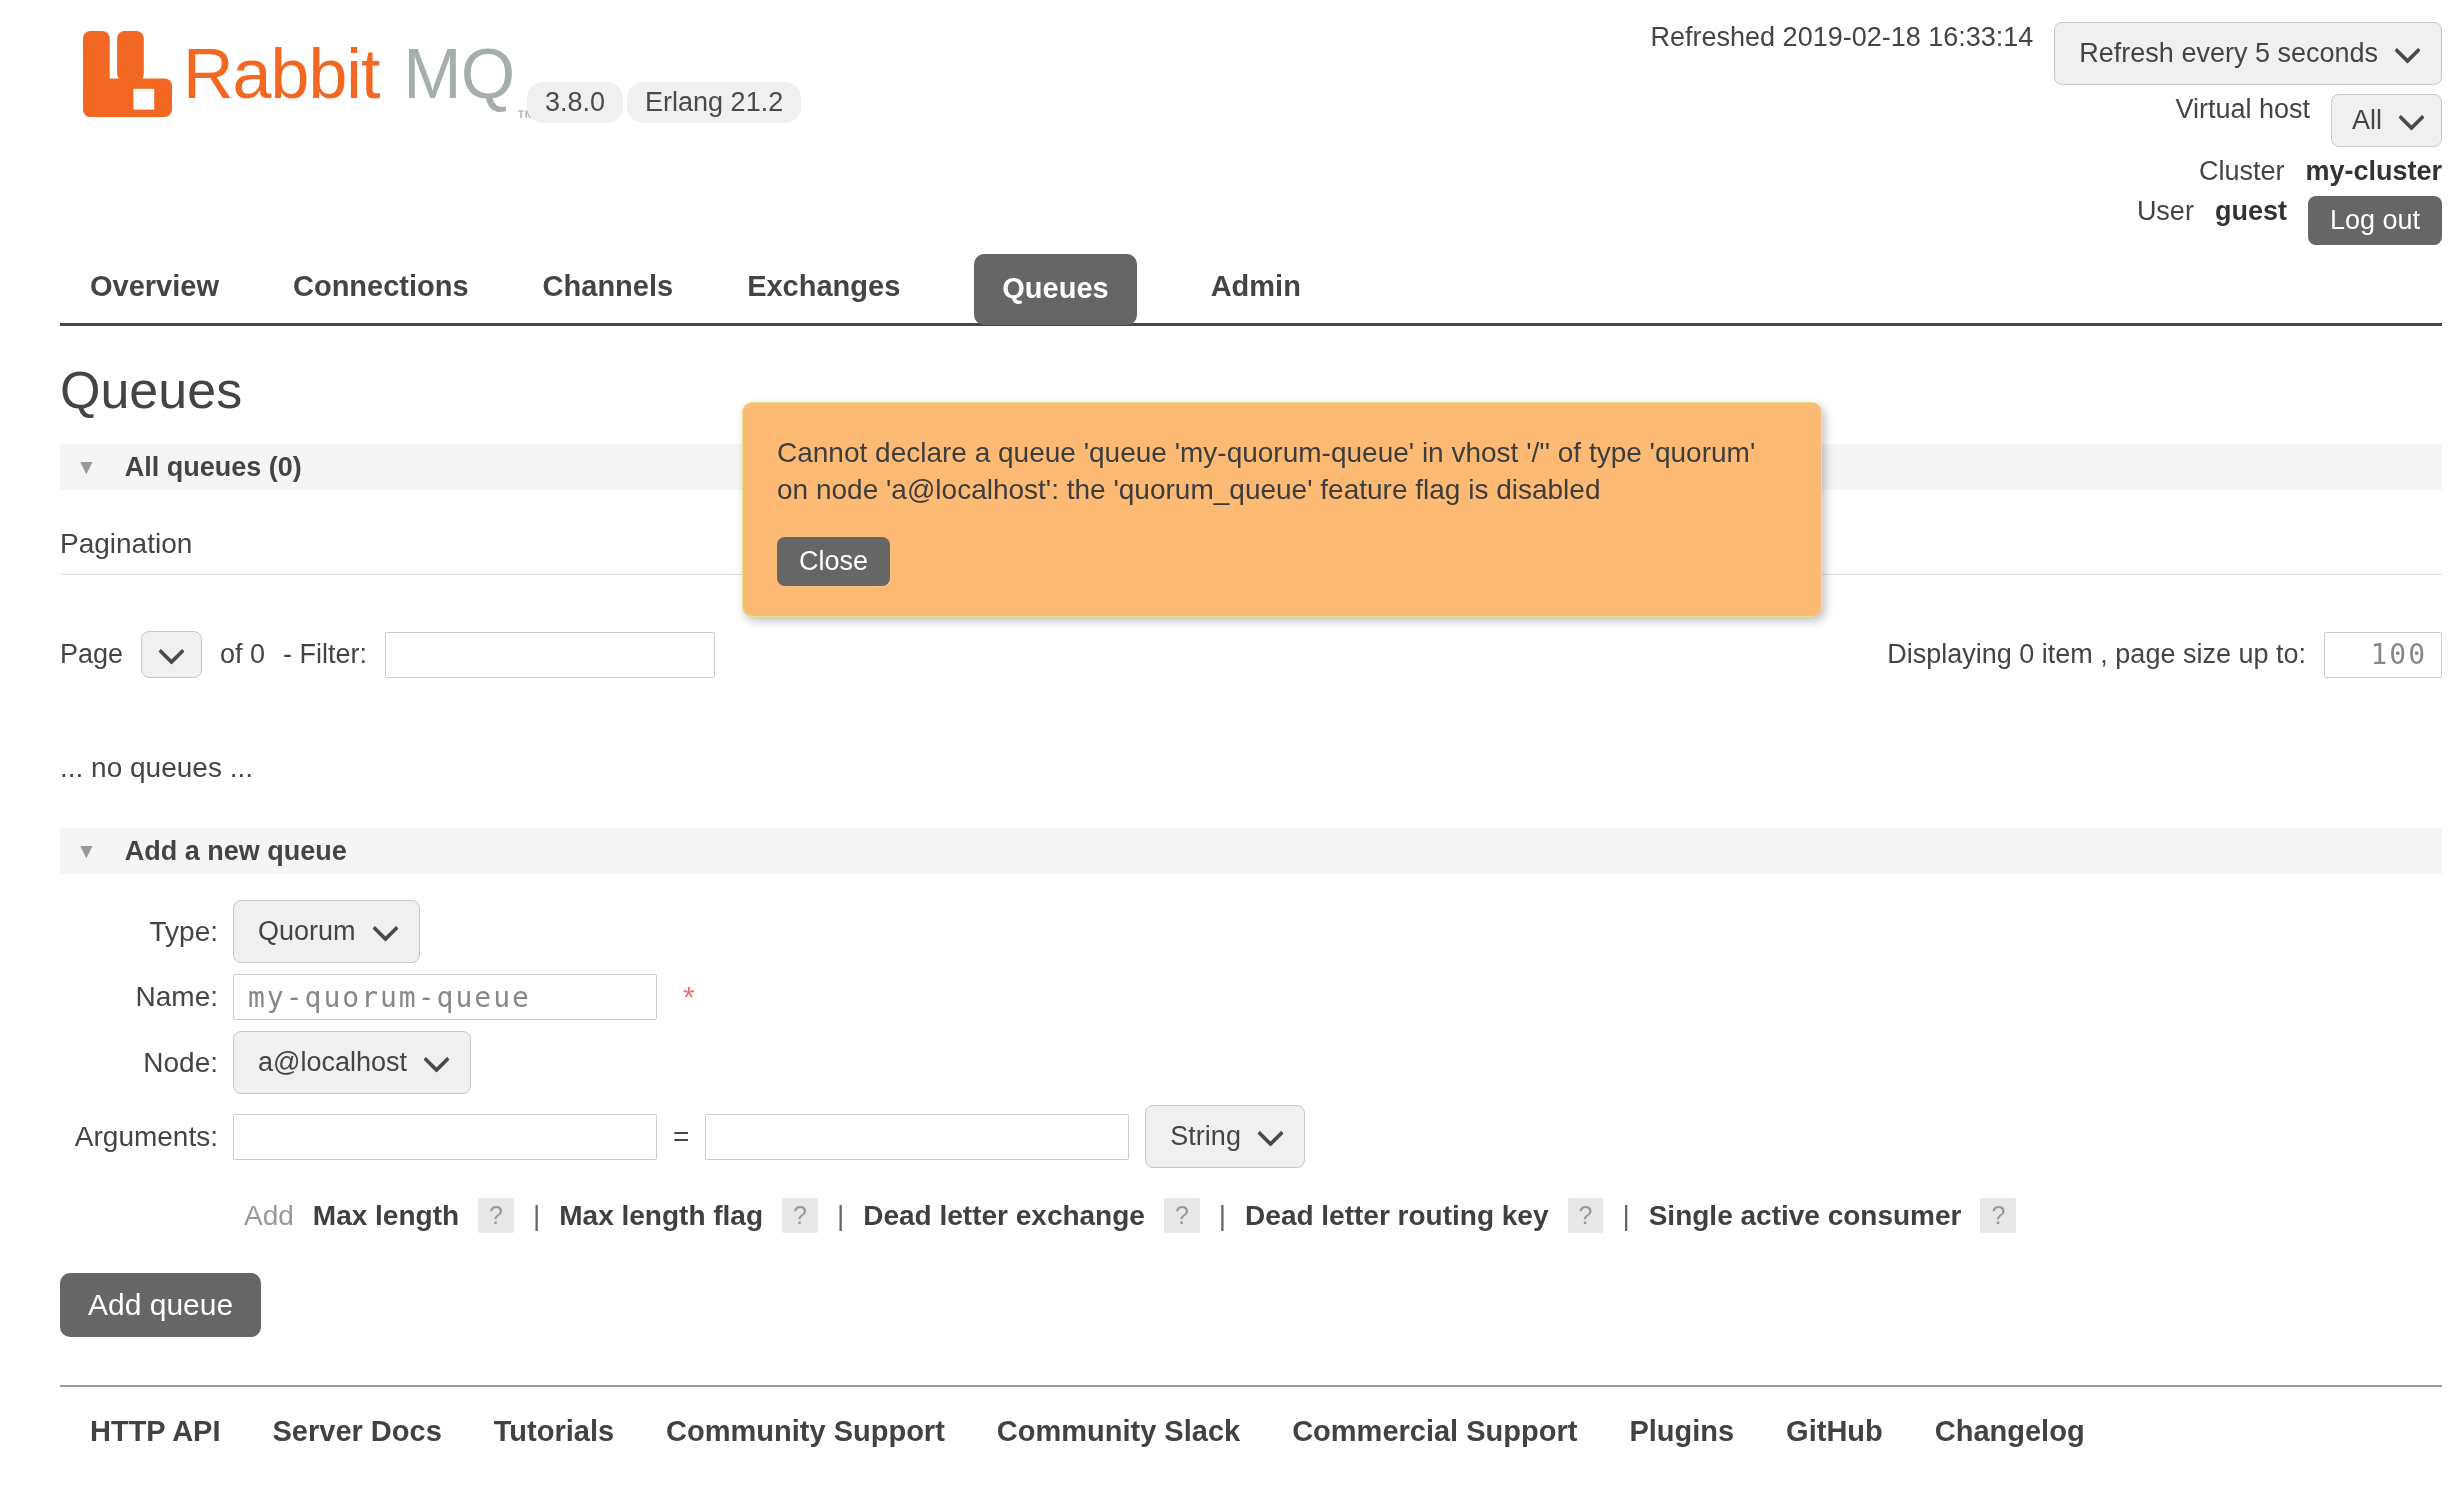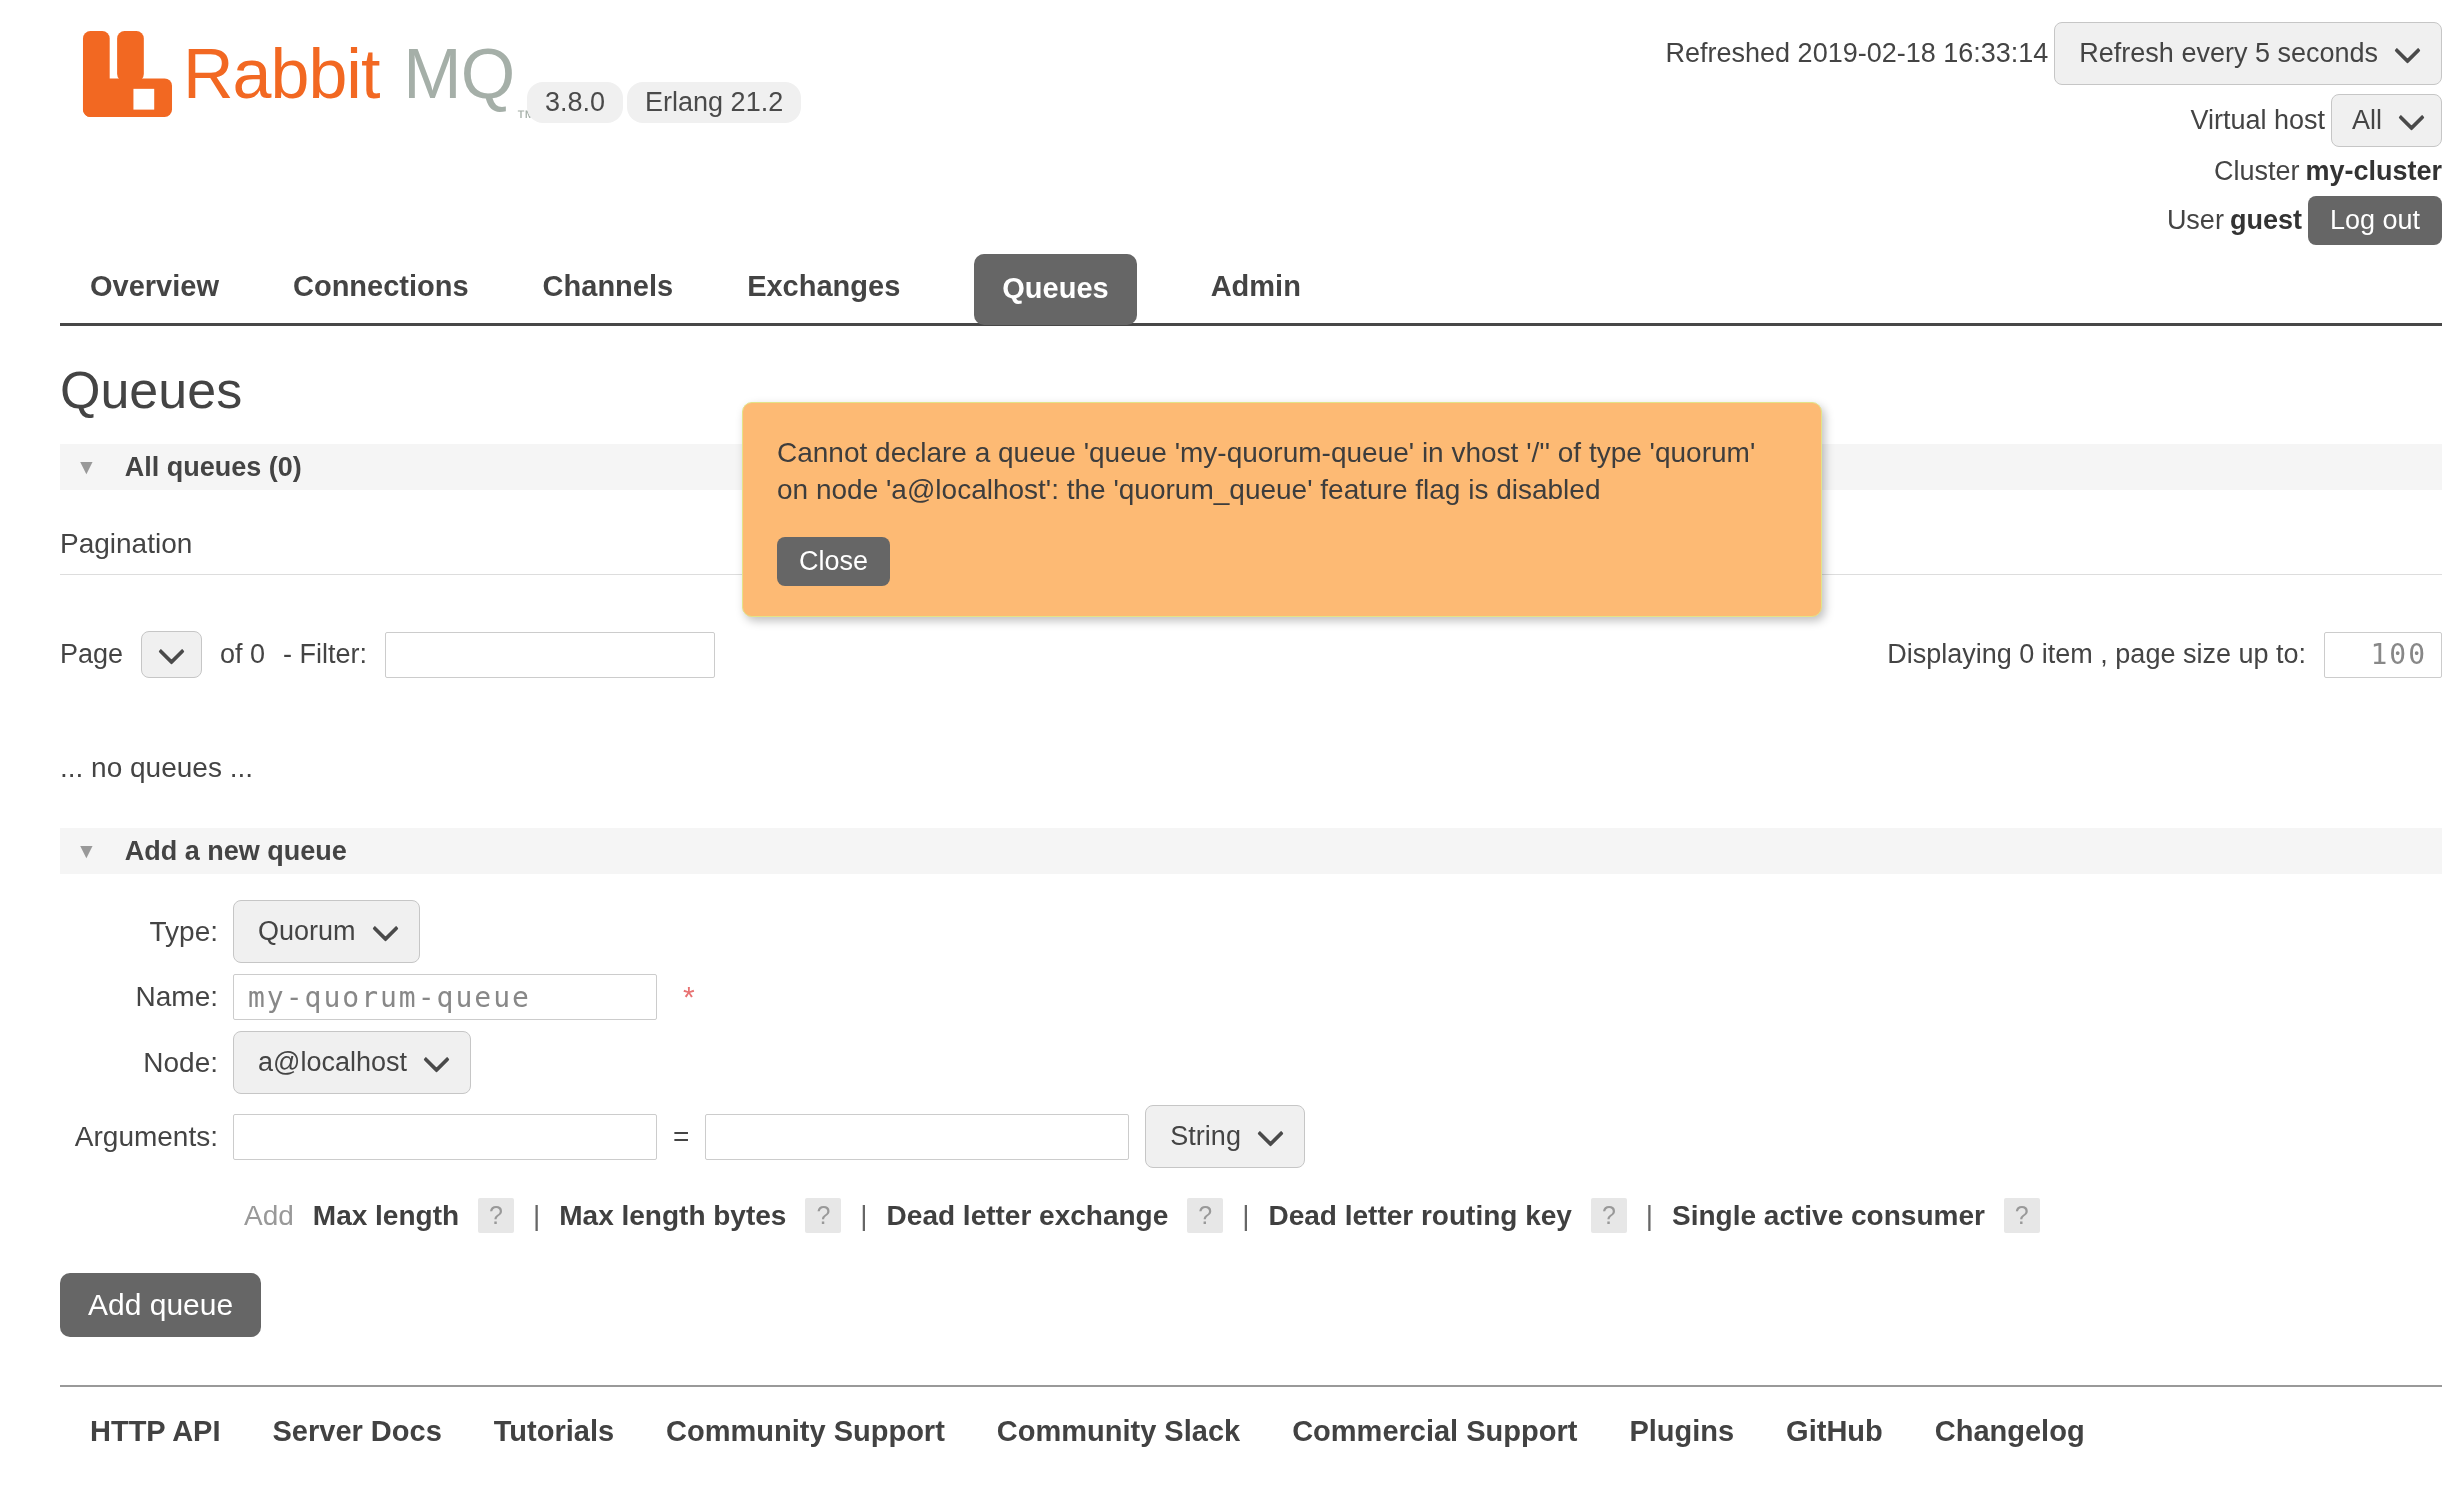--- a/index.html
+++ b/index.html
@@ -9,21 +9,21 @@
   
   header{position:relative;height:252px;}
   .logo{position:absolute;left:80px;top:28px;display:flex;align-items:flex-start;text-decoration:none;}
   .logo-text{font-size:70px;font-weight:500;letter-spacing:-1px;line-height:92px;margin-left:8px;}
   .brand-rabbit{color:#f26822;}
   .brand-mq{color:#a5afa8;margin-left:24px;}
   .brand-tm{color:#a5afa8;font-size:20px;vertical-align:-26px;margin-left:2px;}
   .badges{position:absolute;left:527px;top:82px;display:flex;gap:4px;}
   .badge{background:#f0f0f0;border-radius:16px;padding:5px 18px;color:#4a4a4a;}
   .top-right{position:absolute;top:22px;right:16px;display:flex;flex-direction:column;align-items:flex-end;gap:9px;}
-  .tr-row{display:flex;align-items:center;gap:6px;}
+  .tr-row{display:flex;align-items:flex-start;gap:21px;}
   b{color:#333;}
 
   
   .select{display:inline-flex;align-items:center;justify-content:center;gap:20px;background:#f0f0f0;
           border:1px solid #c6c6c6;border-radius:8px;padding:15px 24px;cursor:pointer;color:#444;}
   .chev{width:15px;height:15px;border-right:4px solid #4a4a4a;border-bottom:4px solid #4a4a4a;
         border-radius:2px;transform:rotate(45deg);margin-top:-7px;flex:0 0 auto;}
   .select.small{padding:10px 20px;}
 
   .btn-dark{background:#666;color:#fff;border:none;border-radius:8px;padding:9px 22px;font-size:27px;
@@ -210,21 +210,21 @@
             <i class="chev"></i>
           </span>
         </span>
       </div>
 
       <div class="quick-args">
         <span class="add-word">Add</span>
         <span class="qa-link">Max length</span>
         <span class="help">?</span>
         <span class="sep">|</span>
-        <span class="qa-link">Max length bytes</span>
+        <span class="qa-link">Max length flag</span>
         <span class="help">?</span>
         <span class="sep">|</span>
         <span class="qa-link">Dead letter exchange</span>
         <span class="help">?</span>
         <span class="sep">|</span>
         <span class="qa-link">Dead letter routing key</span>
         <span class="help">?</span>
         <span class="sep">|</span>
         <span class="qa-link">Single active consumer</span>
         <span class="help">?</span>

